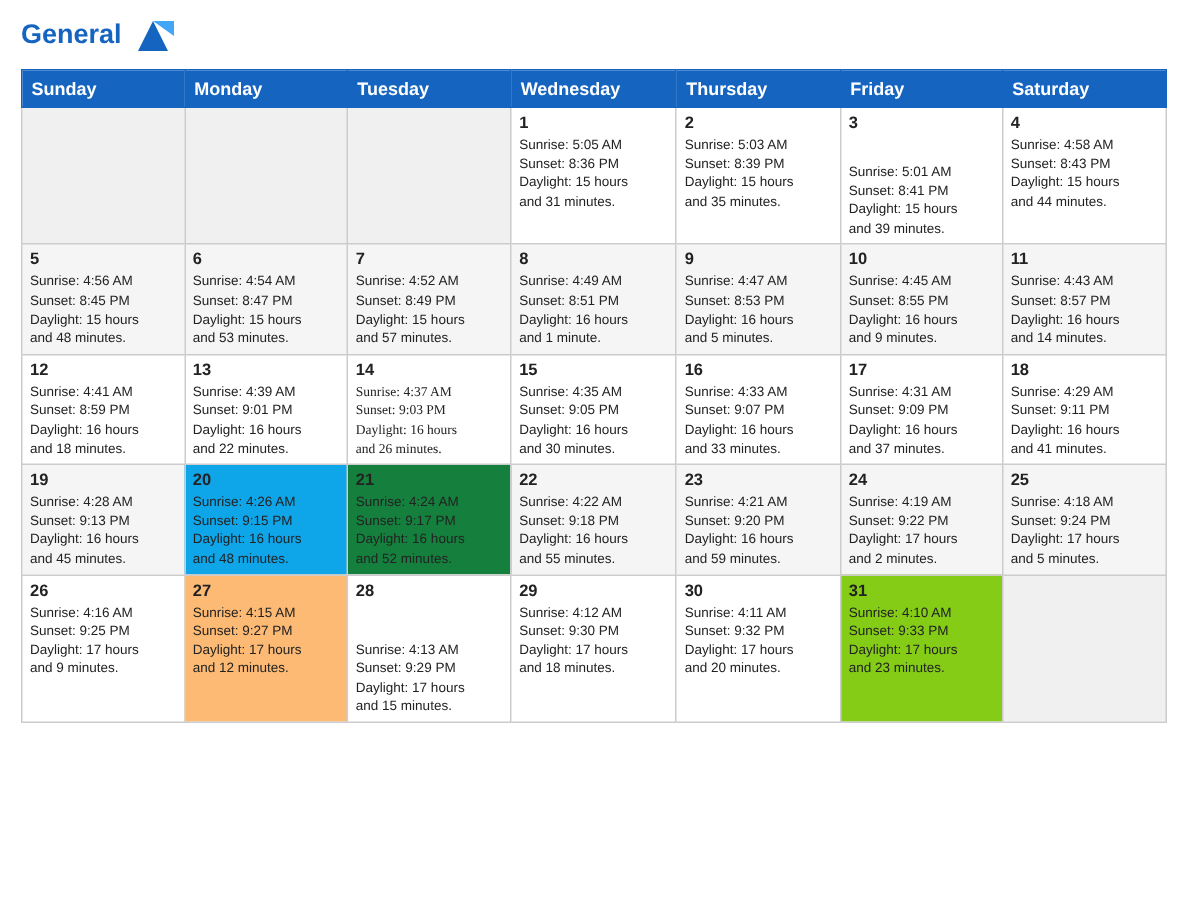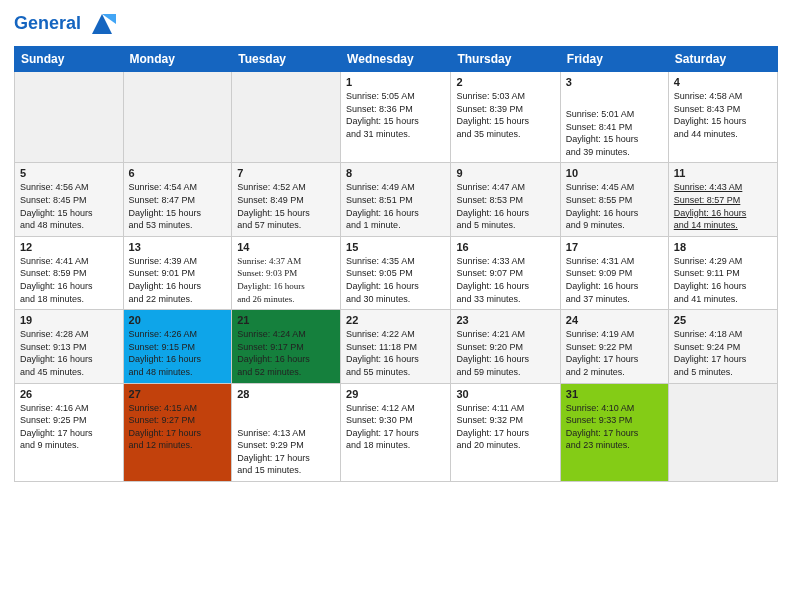--- a/index.html
+++ b/index.html
@@ -201,21 +201,21 @@
           </td>
           <td style="background: rgb(245, 245, 245);">
             <span class="day-number">10</span>
             <div class="day-info" style="white-space: pre-line;">Sunrise: 4:45 AM
 Sunset: 8:55 PM
 Daylight: 16 hours
 and 9 minutes.</div>
           </td>
           <td style="background: rgb(245, 245, 245);">
             <span class="day-number">11</span>
-            <div class="day-info" style="white-space: pre-line; text-decoration: underline;">Sunrise: 4:43 AM
+            <div class="day-info" style="white-space: pre-line;">Sunrise: 4:43 AM
 Sunset: 8:57 PM
 Daylight: 16 hours
 and 14 minutes.</div>
           </td>
         </tr>
         <tr>
           <td style="background: rgb(255, 255, 255);">
             <span class="day-number">12</span>
             <div class="day-info" style="white-space: pre-line;">Sunrise: 4:41 AM
 Sunset: 8:59 PM
@@ -283,21 +283,21 @@
           <td style="background: #15803d;">
             <span class="day-number">21</span>
             <div class="day-info" style="white-space: pre-line;">Sunrise: 4:24 AM
 Sunset: 9:17 PM
 Daylight: 16 hours
 and 52 minutes.</div>
           </td>
           <td style="background: rgb(245, 245, 245);">
             <span class="day-number">22</span>
             <div class="day-info" style="white-space: pre-line;">Sunrise: 4:22 AM
-Sunset: 11:18 PM
+Sunset: 9:18 PM
 Daylight: 16 hours
 and 55 minutes.</div>
           </td>
           <td style="background: rgb(245, 245, 245);">
             <span class="day-number">23</span>
             <div class="day-info" style="white-space: pre-line;">Sunrise: 4:21 AM
 Sunset: 9:20 PM
 Daylight: 16 hours
 and 59 minutes.</div>
           </td>
@@ -317,21 +317,21 @@
           </td>
         </tr>
         <tr>
           <td style="background: rgb(255, 255, 255);">
             <span class="day-number">26</span>
             <div class="day-info" style="white-space: pre-line;">Sunrise: 4:16 AM
 Sunset: 9:25 PM
 Daylight: 17 hours
 and 9 minutes.</div>
           </td>
-          <td style="background: #c2410c;">
+          <td style="background: #fdba74;">
             <span class="day-number">27</span>
             <div class="day-info" style="white-space: pre-line;">Sunrise: 4:15 AM
 Sunset: 9:27 PM
 Daylight: 17 hours
 and 12 minutes.</div>
           </td>
           <td style="background: rgb(255, 255, 255);">
             <span class="day-number">28</span>
             <div class="day-info" style="white-space: pre-line; margin-top: 27px;">Sunrise: 4:13 AM
 Sunset: 9:29 PM

